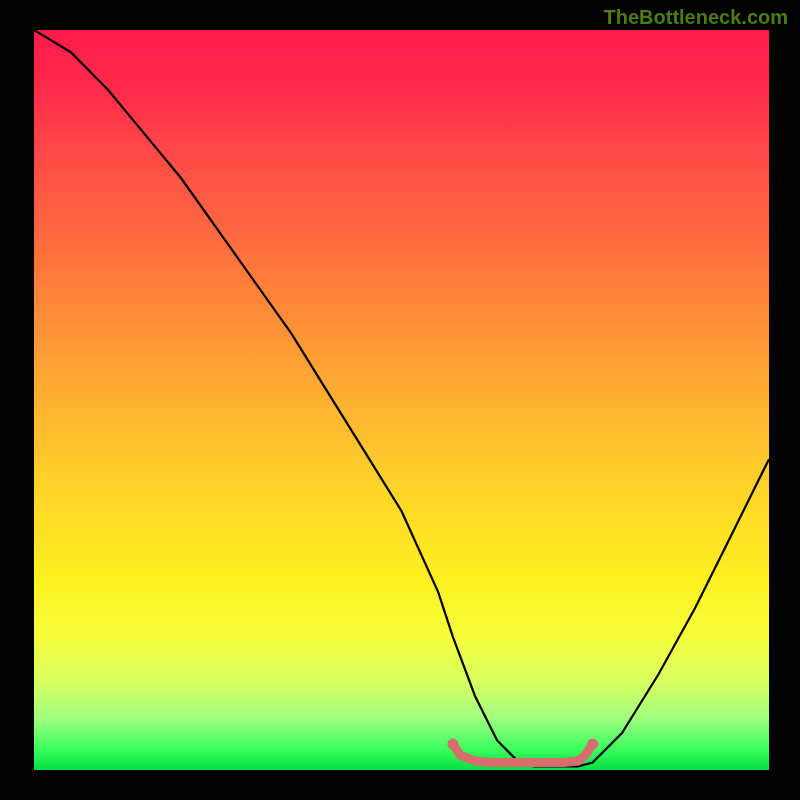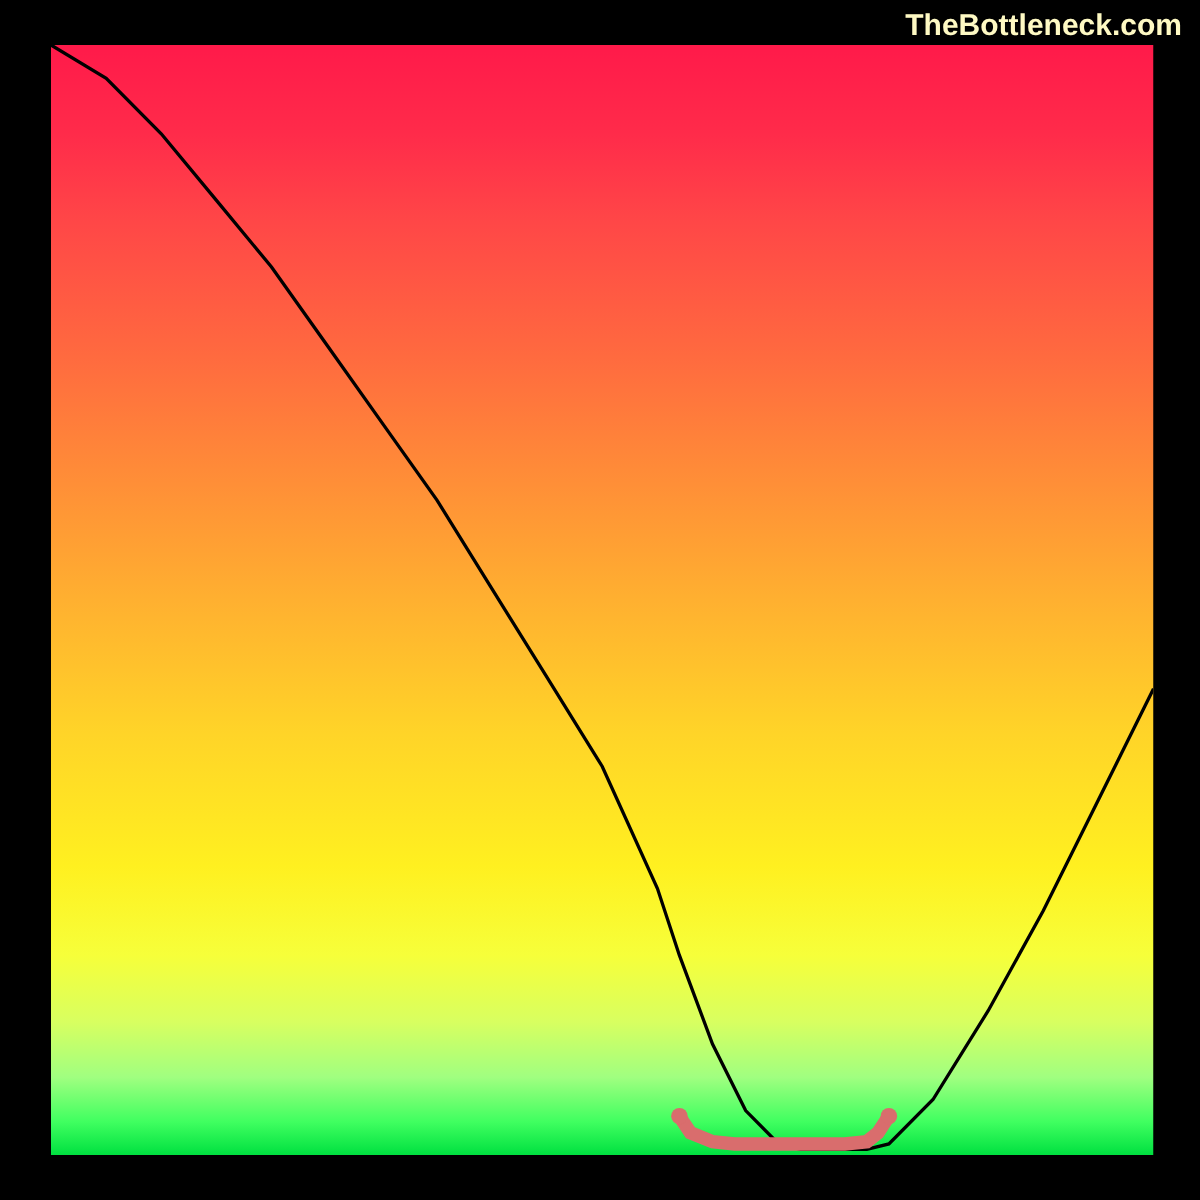--- a/index.html
+++ b/index.html
@@ -8,21 +8,21 @@
     height: 800px;
     background: #000;
     position: relative;
     font-family: Arial, sans-serif;
     overflow: hidden;
   }
   .watermark {
     position: absolute;
     top: 6px;
     right: 12px;
-    color: #fef9c3;
+    color: #4d7c0f;
     font-size: 20px;
     font-weight: bold;
     z-index: 10;
   }
   .plot-area {
     position: absolute;
     left: 34px;
     top: 30px;
     width: 735px;
     height: 740px;

